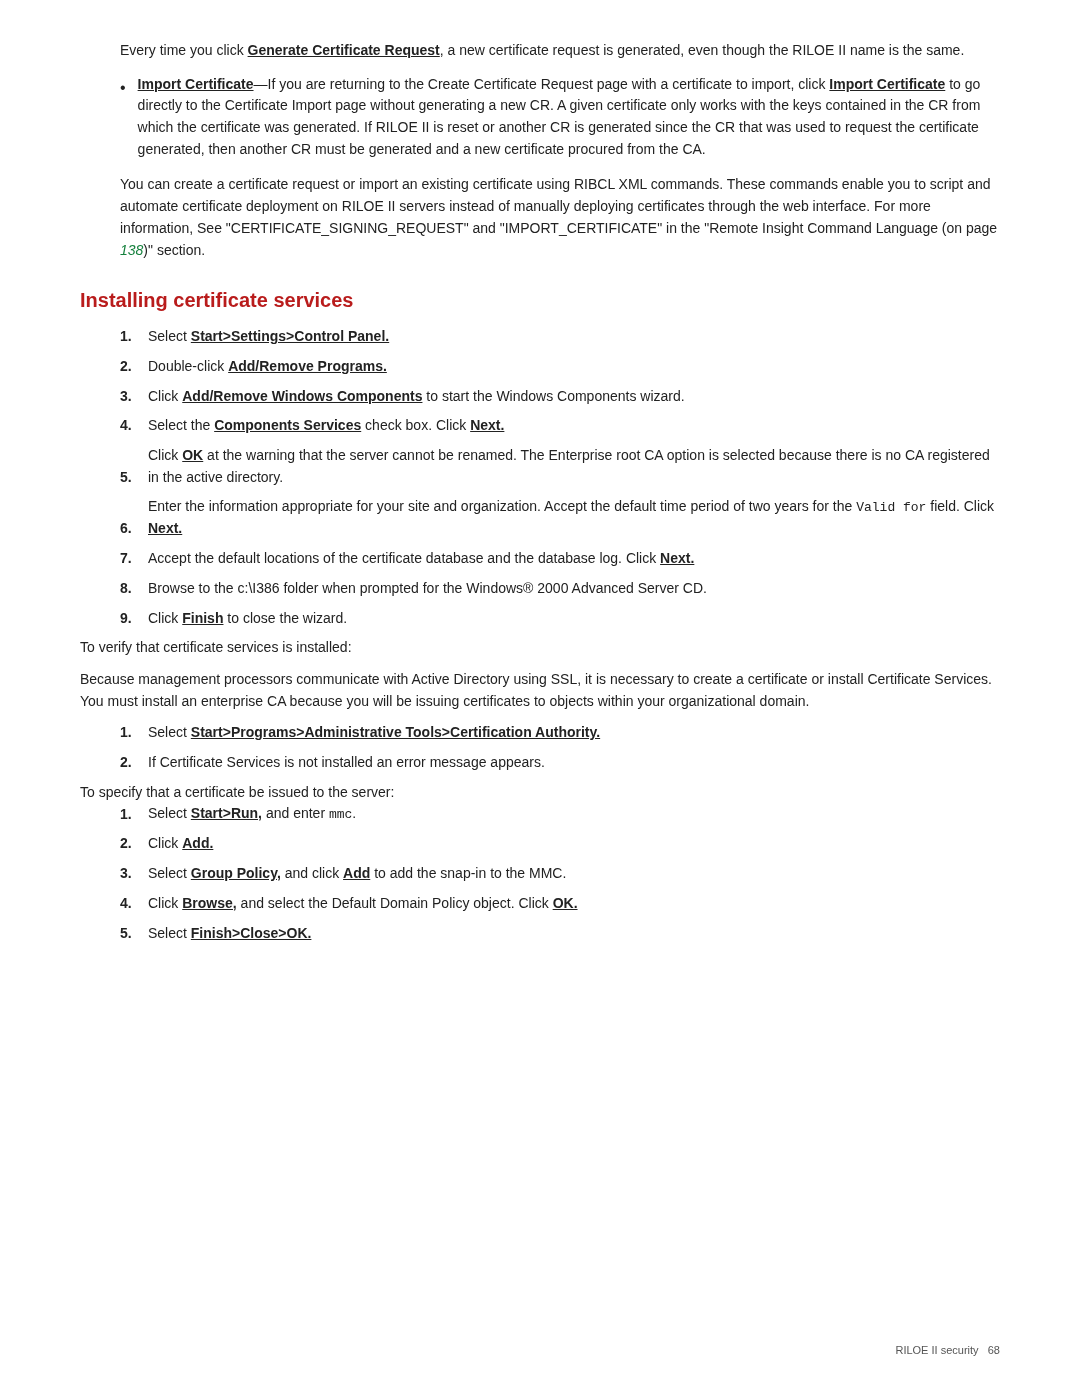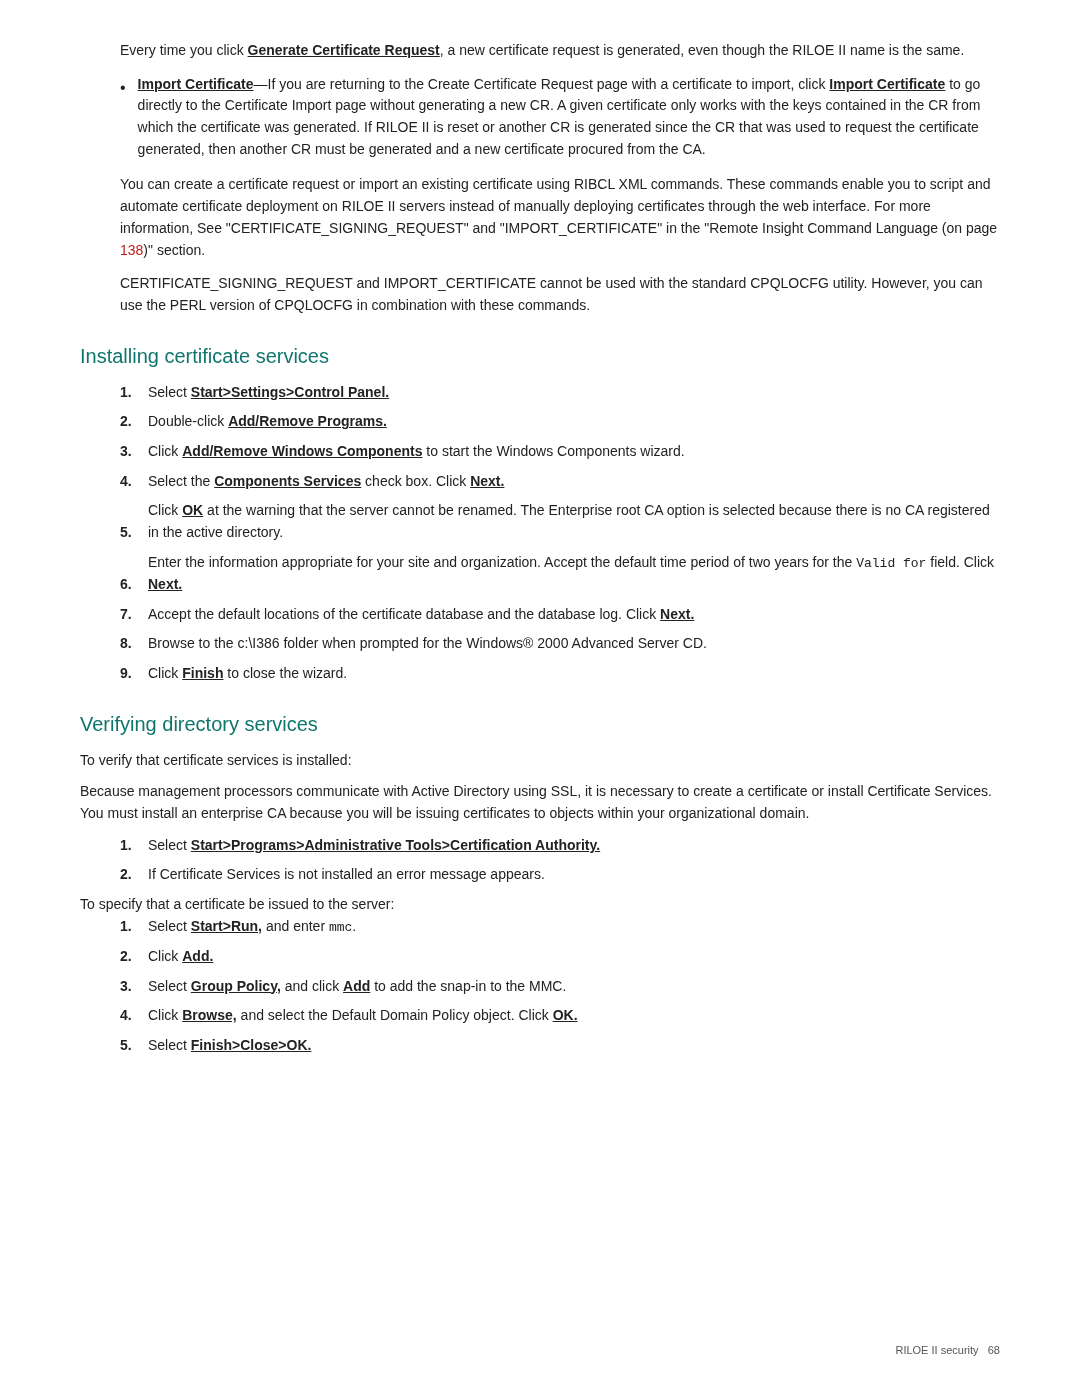--- a/index.html
+++ b/index.html
@@ -55,23 +55,23 @@
       flex-shrink: 0;
     }
 
     .para-block {
       padding-left: 40px;
       margin-bottom: 12px;
       line-height: 1.55;
     }
 
     .section-heading {
-      color: #0f766e;
+      color: #b91c1c;
       font-size: 20px;
-      font-weight: normal;
+      font-weight: bold;
       margin-top: 28px;
       margin-bottom: 14px;
     }
 
     .ordered-list {
       list-style: none;
       padding-left: 40px;
       counter-reset: step-counter;
     }
 
@@ -96,22 +96,23 @@
       font-weight: bold;
       text-decoration: underline;
     }
 
     code, .mono {
       font-family: "Courier New", Courier, monospace;
       font-size: 13px;
     }
 
     .link-blue {
-      color: #b91c1c;
+      color: #15803d;
       text-decoration: none;
+      font-style: italic;
     }
 
     .footer {
       position: absolute;
       bottom: 40px;
       right: 80px;
       font-size: 13px;
       color: #555;
     }
 
@@ -135,23 +136,20 @@
         <span>
           <b>Import Certificate</b>—If you are returning to the Create Certificate Request page with a certificate to import, click <b>Import Certificate</b> to go directly to the Certificate Import page without generating a new CR. A given certificate only works with the keys contained in the CR from which the certificate was generated. If RILOE II is reset or another CR is generated since the CR that was used to request the certificate generated, then another CR must be generated and a new certificate procured from the CA.
         </span>
       </li>
     </ul>
 
     <p class="para-block" style="padding-left:0;">
       You can create a certificate request or import an existing certificate using RIBCL XML commands. These commands enable you to script and automate certificate deployment on RILOE II servers instead of manually deploying certificates through the web interface. For more information, See "CERTIFICATE_SIGNING_REQUEST" and "IMPORT_CERTIFICATE" in the "Remote Insight Command Language (on page <a class="link-blue">138</a>)" section.
     </p>
 
-    <p class="para-block" style="padding-left:0; margin-top:10px;">
-      CERTIFICATE_SIGNING_REQUEST and IMPORT_CERTIFICATE cannot be used with the standard CPQLOCFG utility. However, you can use the PERL version of CPQLOCFG in combination with these commands.
-    </p>
   </div>
 
   <div>
     <h2 class="section-heading">Installing certificate services</h2>
 
     <ol class="ordered-list">
       <li>
         <span>Select <b>Start&gt;Settings&gt;Control Panel.</b></span>
       </li>
       <li>
@@ -175,21 +173,20 @@
       <li>
         <span>Browse to the c:\I386 folder when prompted for the Windows® 2000 Advanced Server CD.</span>
       </li>
       <li>
         <span>Click <b>Finish</b> to close the wizard.</span>
       </li>
     </ol>
   </div>
 
   <div>
-    <h2 class="section-heading">Verifying directory services</h2>
 
     <p class="para-block" style="padding-left:0; margin-bottom:10px;">
       To verify that certificate services is installed:
     </p>
 
     <p class="para-block" style="padding-left:0; margin-bottom:10px;">
       Because management processors communicate with Active Directory using SSL, it is necessary to create a certificate or install Certificate Services. You must install an enterprise CA because you will be issuing certificates to objects within your organizational domain.
     </p>
 
     <ol class="ordered-list">

